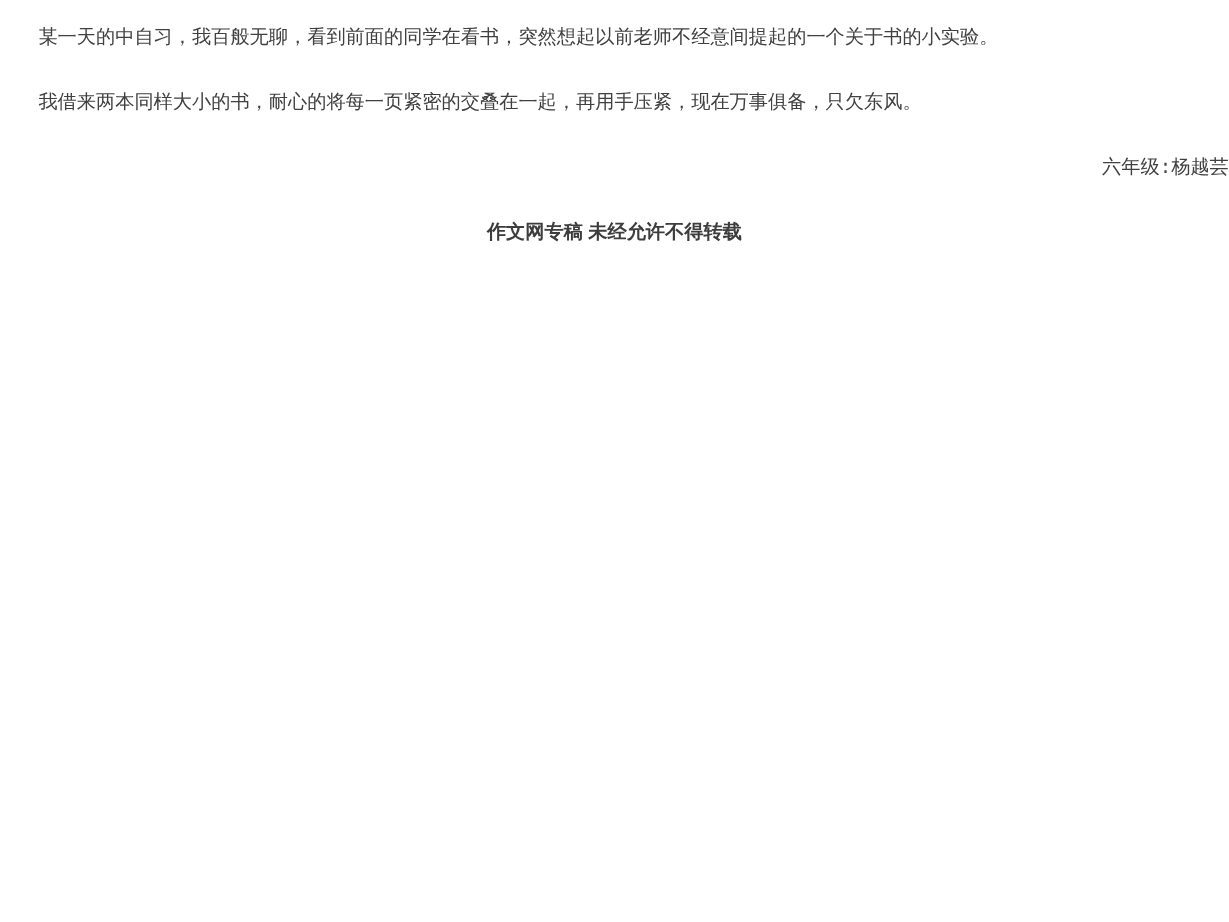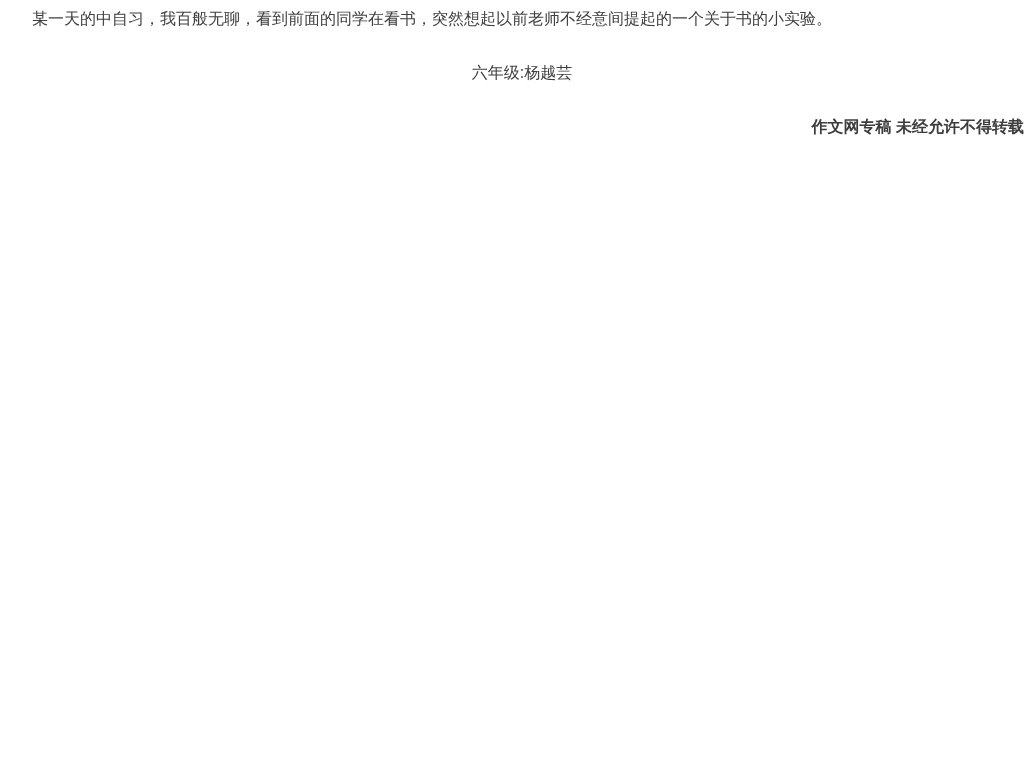--- a/index.html
+++ b/index.html
@@ -21,33 +21,35 @@
     .essay {
       width: 1024px;
     }
     .essay p {
       margin: 16px 0;
       text-indent: 2em;
       text-align: justify;
       word-break: break-all;
     }
     .essay p.first {
-      margin-top: 0;
+      margin-top: 13px;
     }
     .essay p.author {
       text-indent: 20px;
-      text-align: center;
+      text-align: right;
+      font-family: Liberation Mono, monospace;
     }
     .essay p.notice {
       text-indent: 0;
-      text-align: right;
+      text-align: center;
       font-weight: bold;
       color: #3d3d3d;
     }
   </style>
 </head>
 <body>
 
 <div class="essay">
   <p class="first">某一天的中自习，我百般无聊，看到前面的同学在看书，突然想起以前老师不经意间提起的一个关于书的小实验。</p>
+  <p>我借来两本同样大小的书，耐心的将每一页紧密的交叠在一起，再用手压紧，现在万事俱备，只欠东风。</p>
   <p class="author">六年级:杨越芸</p>
   <p class="notice">作文网专稿 未经允许不得转载</p>
 </div>
 
 </body></html>

